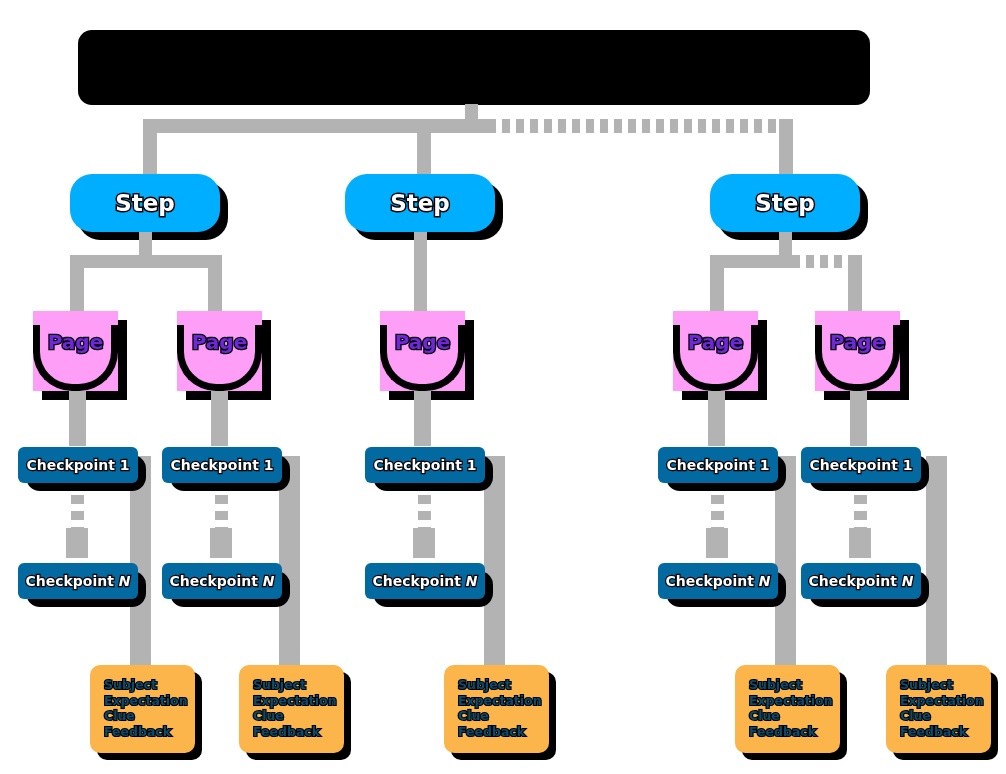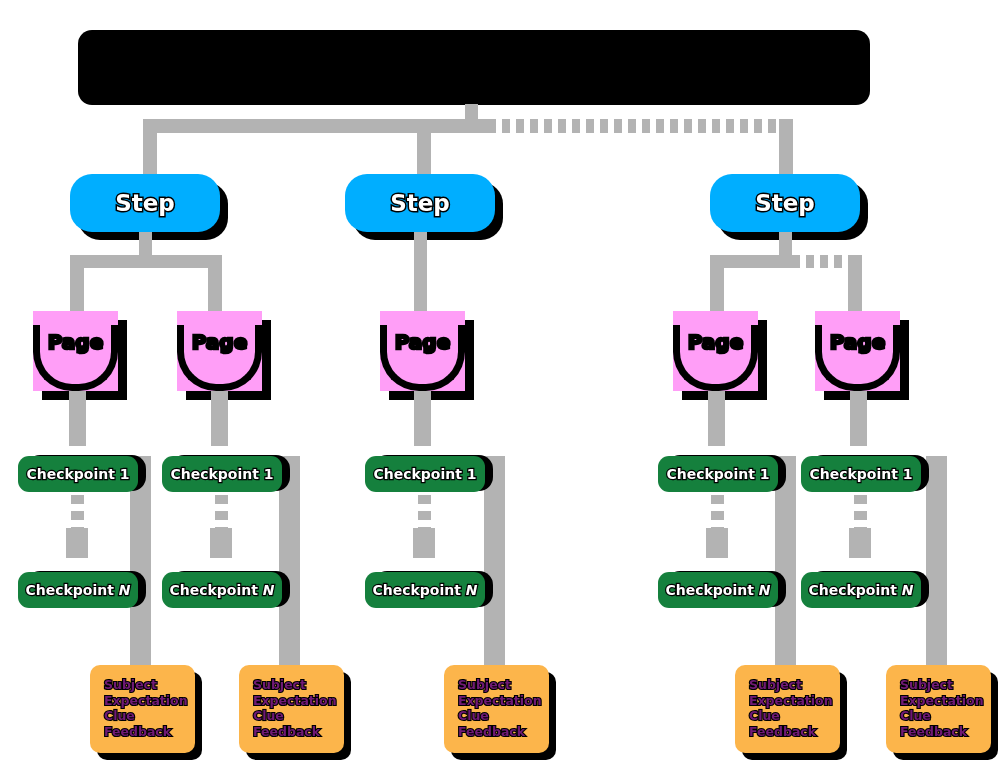--- a/index.html
+++ b/index.html
@@ -95,35 +95,34 @@
     box-sizing: border-box;
     background: transparent;
   }
   .page-text {
     position: absolute;
     width: 100%;
     top: 24%;
     text-align: center;
     font-size: 20px;
     font-weight: bold;
-    color: #000000;
+    color: #6d28d9;
     -webkit-text-stroke: 2.6px #000000;
     paint-order: stroke fill;
     z-index: 3;
   }
 
   
   .cp-node {
     position: absolute;
-    background: #15803d;
-    border-radius: 11px;
+    background: #0369a1;
+    border-radius: 6px;
     display: flex;
     align-items: center;
     justify-content: center;
-    margin-top: 9px;
   }
   .cp-text {
     font-size: 14px;
     font-weight: bold;
     color: #ffffff;
     -webkit-text-stroke: 2.4px #000000;
     paint-order: stroke fill;
     white-space: nowrap;
   }
   .cp-text i { font-style: italic; }
@@ -134,21 +133,21 @@
     background: #fcb košík;
     background: #fcb54b;
     border-radius: 10px;
     padding: 12px 0 0 14px;
     box-sizing: border-box;
   }
   .detail-line {
     font-size: 12.5px;
     font-weight: bold;
     line-height: 15.5px;
-    color: #701a75;
+    color: #0c4a6e;
     -webkit-text-stroke: 2.2px #000000;
     paint-order: stroke fill;
     white-space: nowrap;
   }
 </style>
 </head>
 <body>
 
 <div id="canvas">
 

